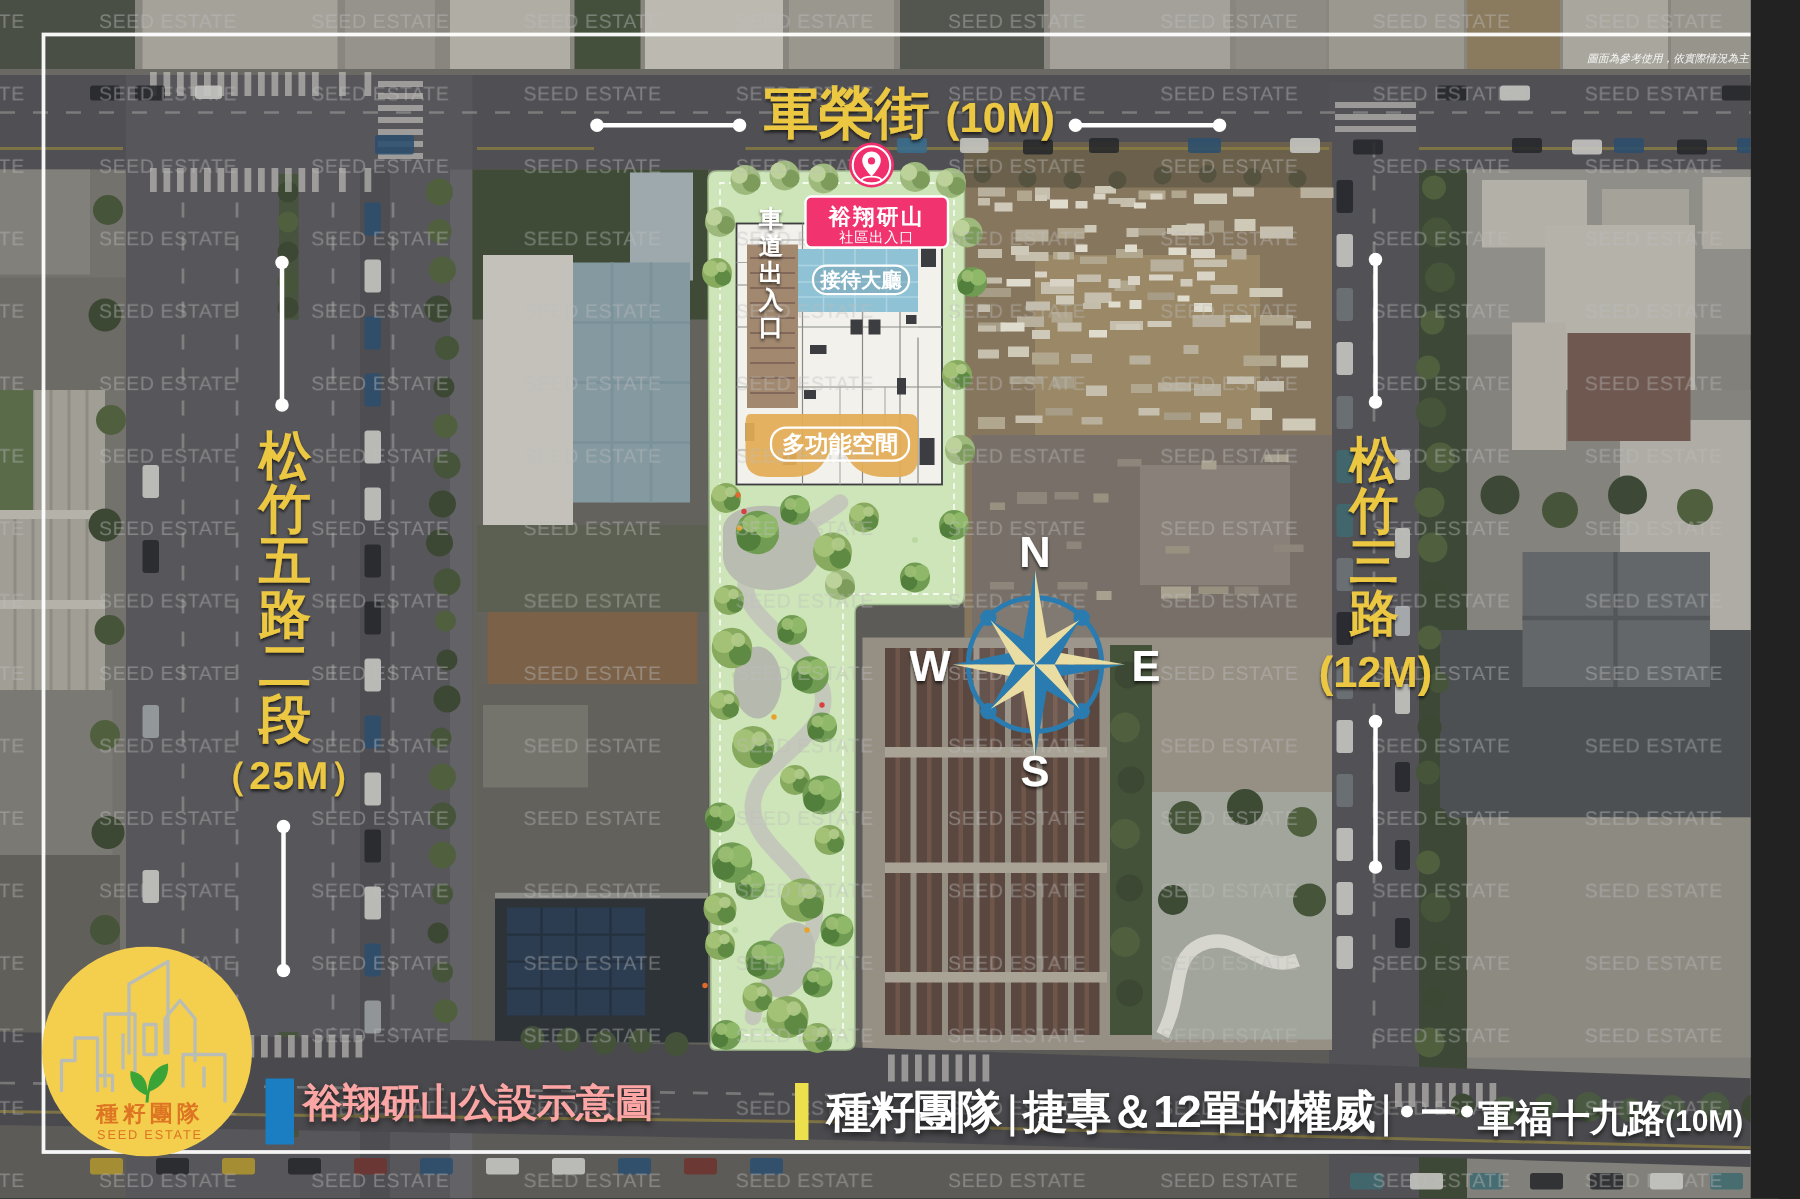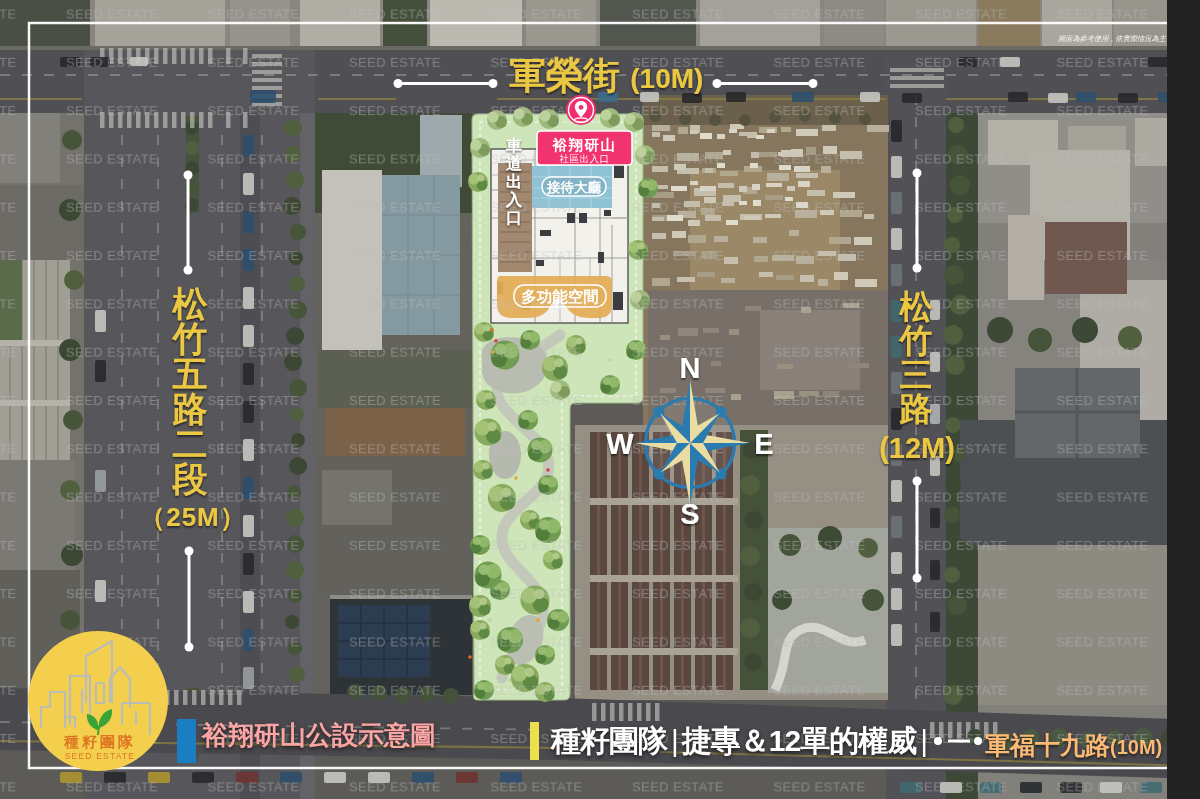--- a/index.html
+++ b/index.html
@@ -881,15 +881,15 @@
   <div class="abs" style="left:551px;top:9px;font-size:30px;font-weight:bold;color:#ffffff;letter-spacing:-1px;text-shadow:0 2px 4px rgba(0,0,0,0.65);white-space:nowrap;">種籽團隊<span style="font-weight:normal;padding:0 4px;">|</span>捷專＆12單的權威<span style="font-weight:normal;padding:0 4px;">|</span></div>
 
   <svg class="abs" style="left:0;top:0;" width="1200" height="60">
     <g stroke="#ffffff" stroke-width="3" fill="#ffffff">
       <circle cx="938" cy="29" r="4" stroke="none"></circle>
       <line x1="948" y1="29" x2="970" y2="29"></line>
       <circle cx="978" cy="29" r="4" stroke="none"></circle>
     </g>
   </svg>
 
-  <div class="abs" style="left:985px;top:17px;font-size:25px;font-weight:bold;color:#fdba74;text-shadow:0 2px 3px rgba(0,0,0,0.6);white-space:nowrap;">軍福十九路<span style="font-size:20px;">(10M)</span></div>
+  <div class="abs" style="left:985px;top:17px;font-size:25px;font-weight:bold;color:#ffffff;text-shadow:0 2px 3px rgba(0,0,0,0.6);white-space:nowrap;">軍福十九路<span style="font-size:20px;">(10M)</span></div>
 </div>
 </div>
 
 </body></html>

